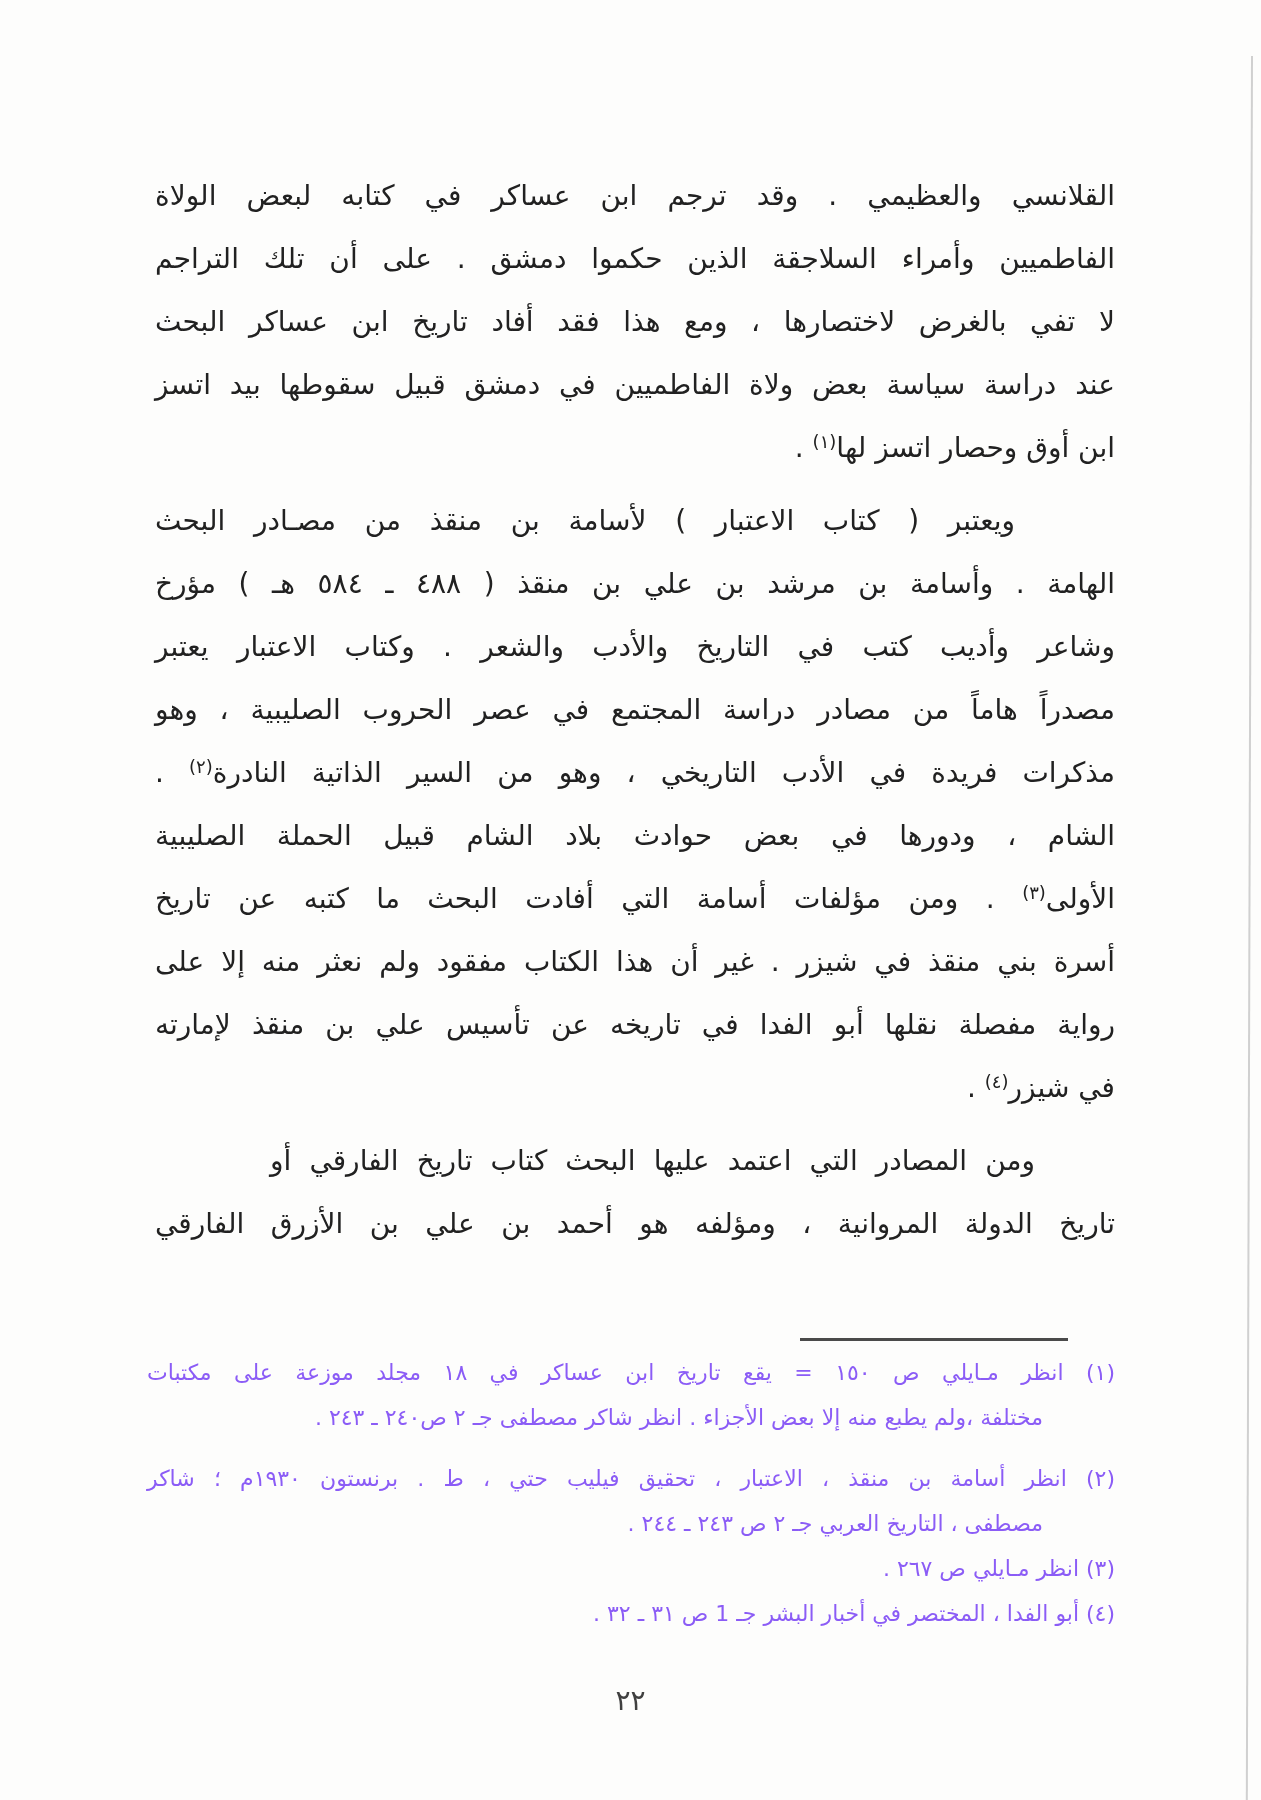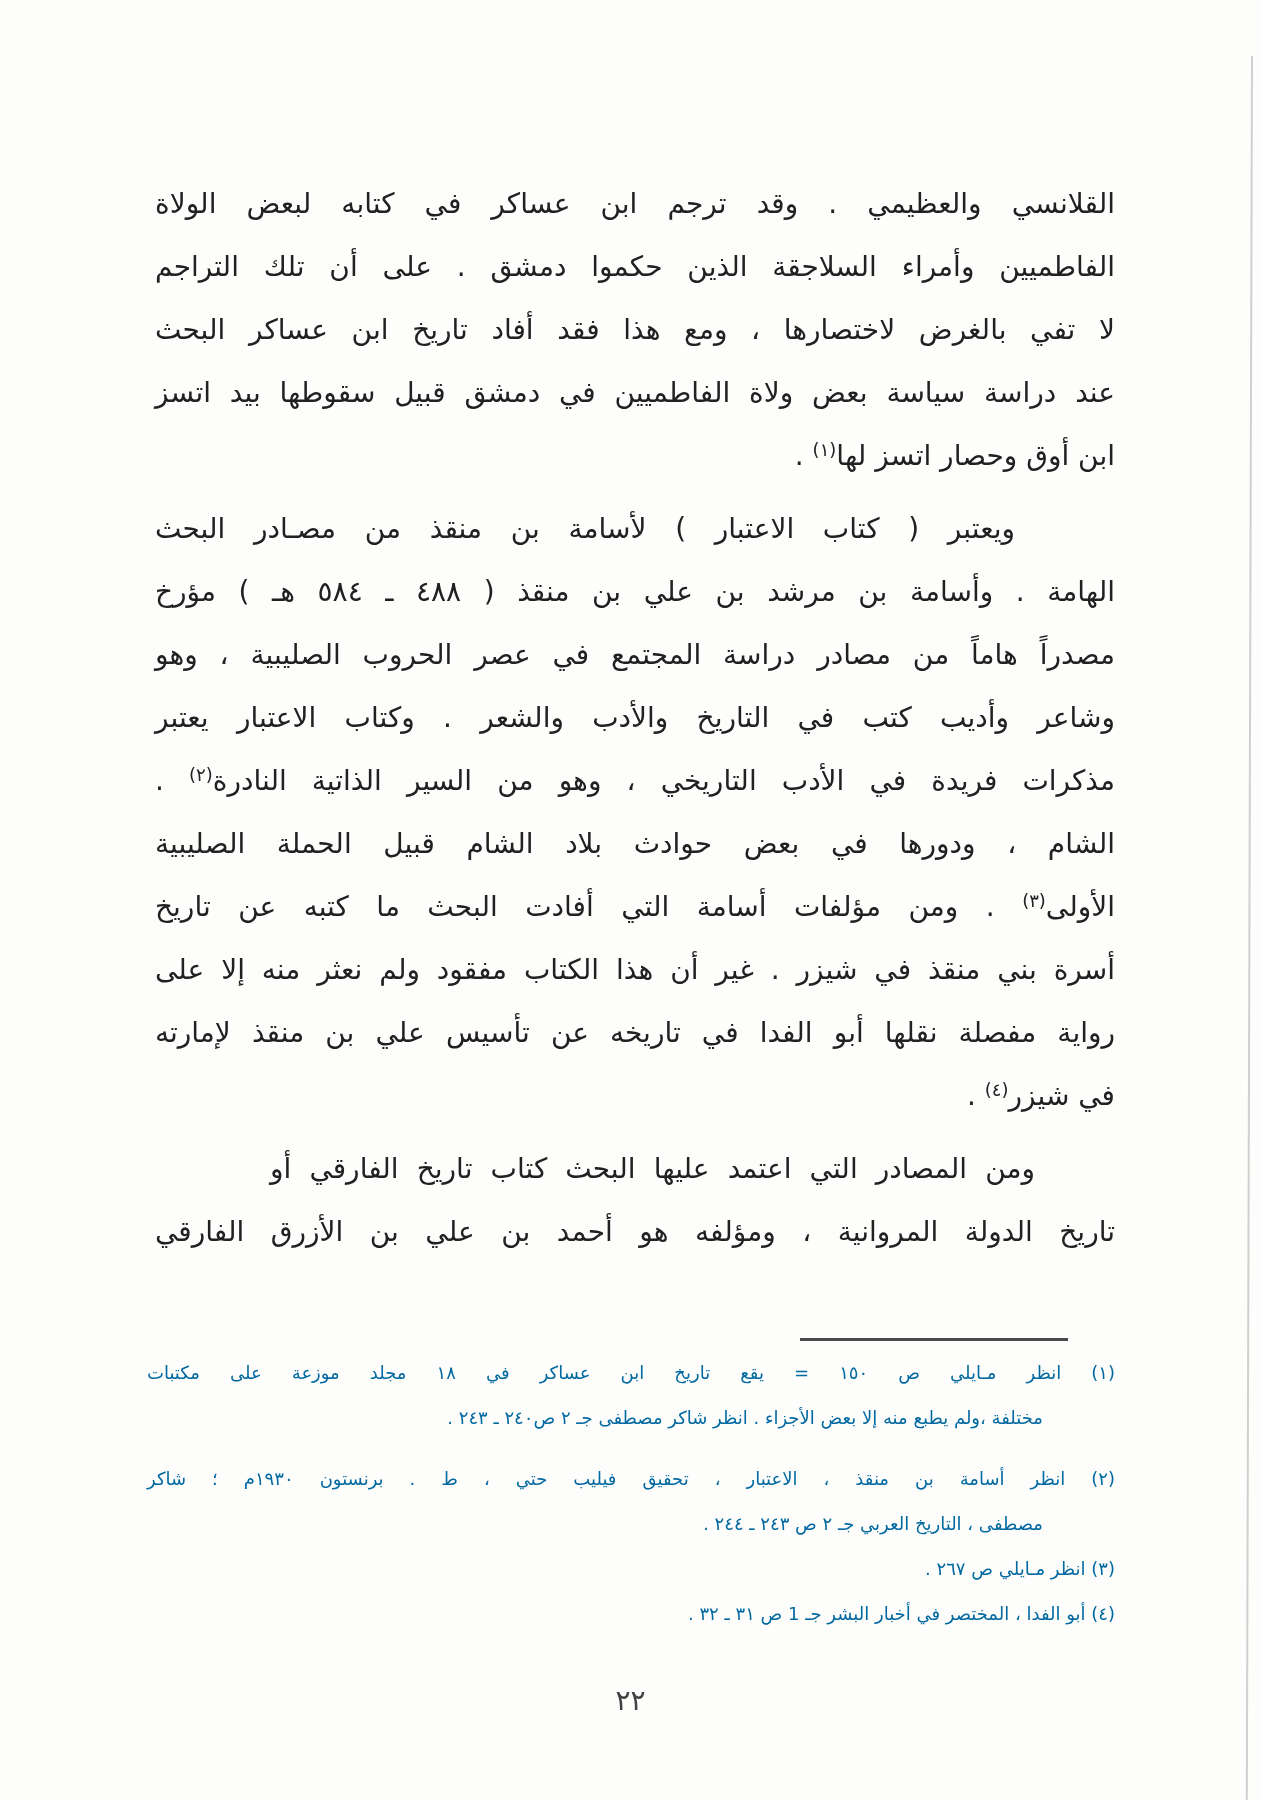--- a/index.html
+++ b/index.html
@@ -19,21 +19,21 @@
     top: 56px;
     right: 8px;
     width: 2px;
     height: 1744px;
     background: #d0d0d0;
     transform-origin: top center;
     transform: rotate(0.17deg);
   }
   .text-block {
     position: absolute;
-    top: 172px;
+    top: 164px;
     right: 146px;
     width: 960px;
     direction: rtl;
     font-size: 28px;
     line-height: 63px;
     text-align: right;
   }
   .para { margin: 0 0 10px 0; }
   .para:last-child { margin-bottom: 0; }
   .line { display: block; }
@@ -54,23 +54,23 @@
     width: 268px;
     height: 3px;
     background: #4a4a4a;
   }
   .footnotes {
     position: absolute;
     top: 1350px;
     right: 146px;
     width: 968px;
     direction: rtl;
-    font-size: 18px;
+    font-size: 22px;
     line-height: 45px;
-    color: #0369a1;
+    color: #8b5cf6;
     text-align: right;
   }
   .fn { margin: 0; }
   .fn.gap-after { margin-bottom: 16px; }
   .fn-cont { padding-right: 72px; }
   .page-number {
     position: absolute;
     top: 1678px;
     left: 0;
     width: 1261px;
@@ -94,22 +94,22 @@
       <span class="line j">القلانسي والعظيمي . وقد ترجم ابن عساكر في كتابه لبعض الولاة</span>
       <span class="line j">الفاطميين وأمراء السلاجقة الذين حكموا دمشق . على أن تلك التراجم</span>
       <span class="line j">لا تفي بالغرض لاختصارها ، ومع هذا فقد أفاد تاريخ ابن عساكر البحث</span>
       <span class="line j">عند دراسة سياسة بعض ولاة الفاطميين في دمشق قبيل سقوطها بيد اتسز</span>
       <span class="line last-line"><span>ابن أوق وحصار اتسز لها</span><sup class="fnref">(١)</sup><span> .</span></span>
     </p>
 
     <p class="para">
       <span class="line j indent-p2">ويعتبر ( كتاب الاعتبار ) لأسامة بن منقذ من مصـادر البحث</span>
       <span class="line j">الهامة . وأسامة بن مرشد بن علي بن منقذ ( ٤٨٨ ـ ٥٨٤ هـ ) مؤرخ</span>
+      <span class="line j">وشاعر وأديب كتب في التاريخ والأدب والشعر . وكتاب الاعتبار يعتبر</span>
       <span class="line j">مصدراً هاماً من مصادر دراسة المجتمع في عصر الحروب الصليبية ، وهو</span>
-      <span class="line j">وشاعر وأديب كتب في التاريخ والأدب والشعر . وكتاب الاعتبار يعتبر</span>
       <span class="line j"><span>مذكرات فريدة في الأدب التاريخي ، وهو من السير الذاتية النادرة</span><sup class="fnref">(٢)</sup><span> .</span></span>
       <span class="line j">الشام ، ودورها في بعض حوادث بلاد الشام قبيل الحملة الصليبية</span>
       <span class="line j"><span>الأولى</span><sup class="fnref">(٣)</sup><span> . ومن مؤلفات أسامة التي أفادت البحث ما كتبه عن تاريخ</span></span>
       <span class="line j">أسرة بني منقذ في شيزر . غير أن هذا الكتاب مفقود ولم نعثر منه إلا على</span>
       <span class="line j">رواية مفصلة نقلها أبو الفدا في تاريخه عن تأسيس علي بن منقذ لإمارته</span>
       <span class="line last-line"><span>في شيزر</span><sup class="fnref">(٤)</sup><span> .</span></span>
     </p>
 
     <p class="para">
       <span class="line j indent-p3">ومن المصادر التي اعتمد عليها البحث كتاب تاريخ الفارقي أو</span>

